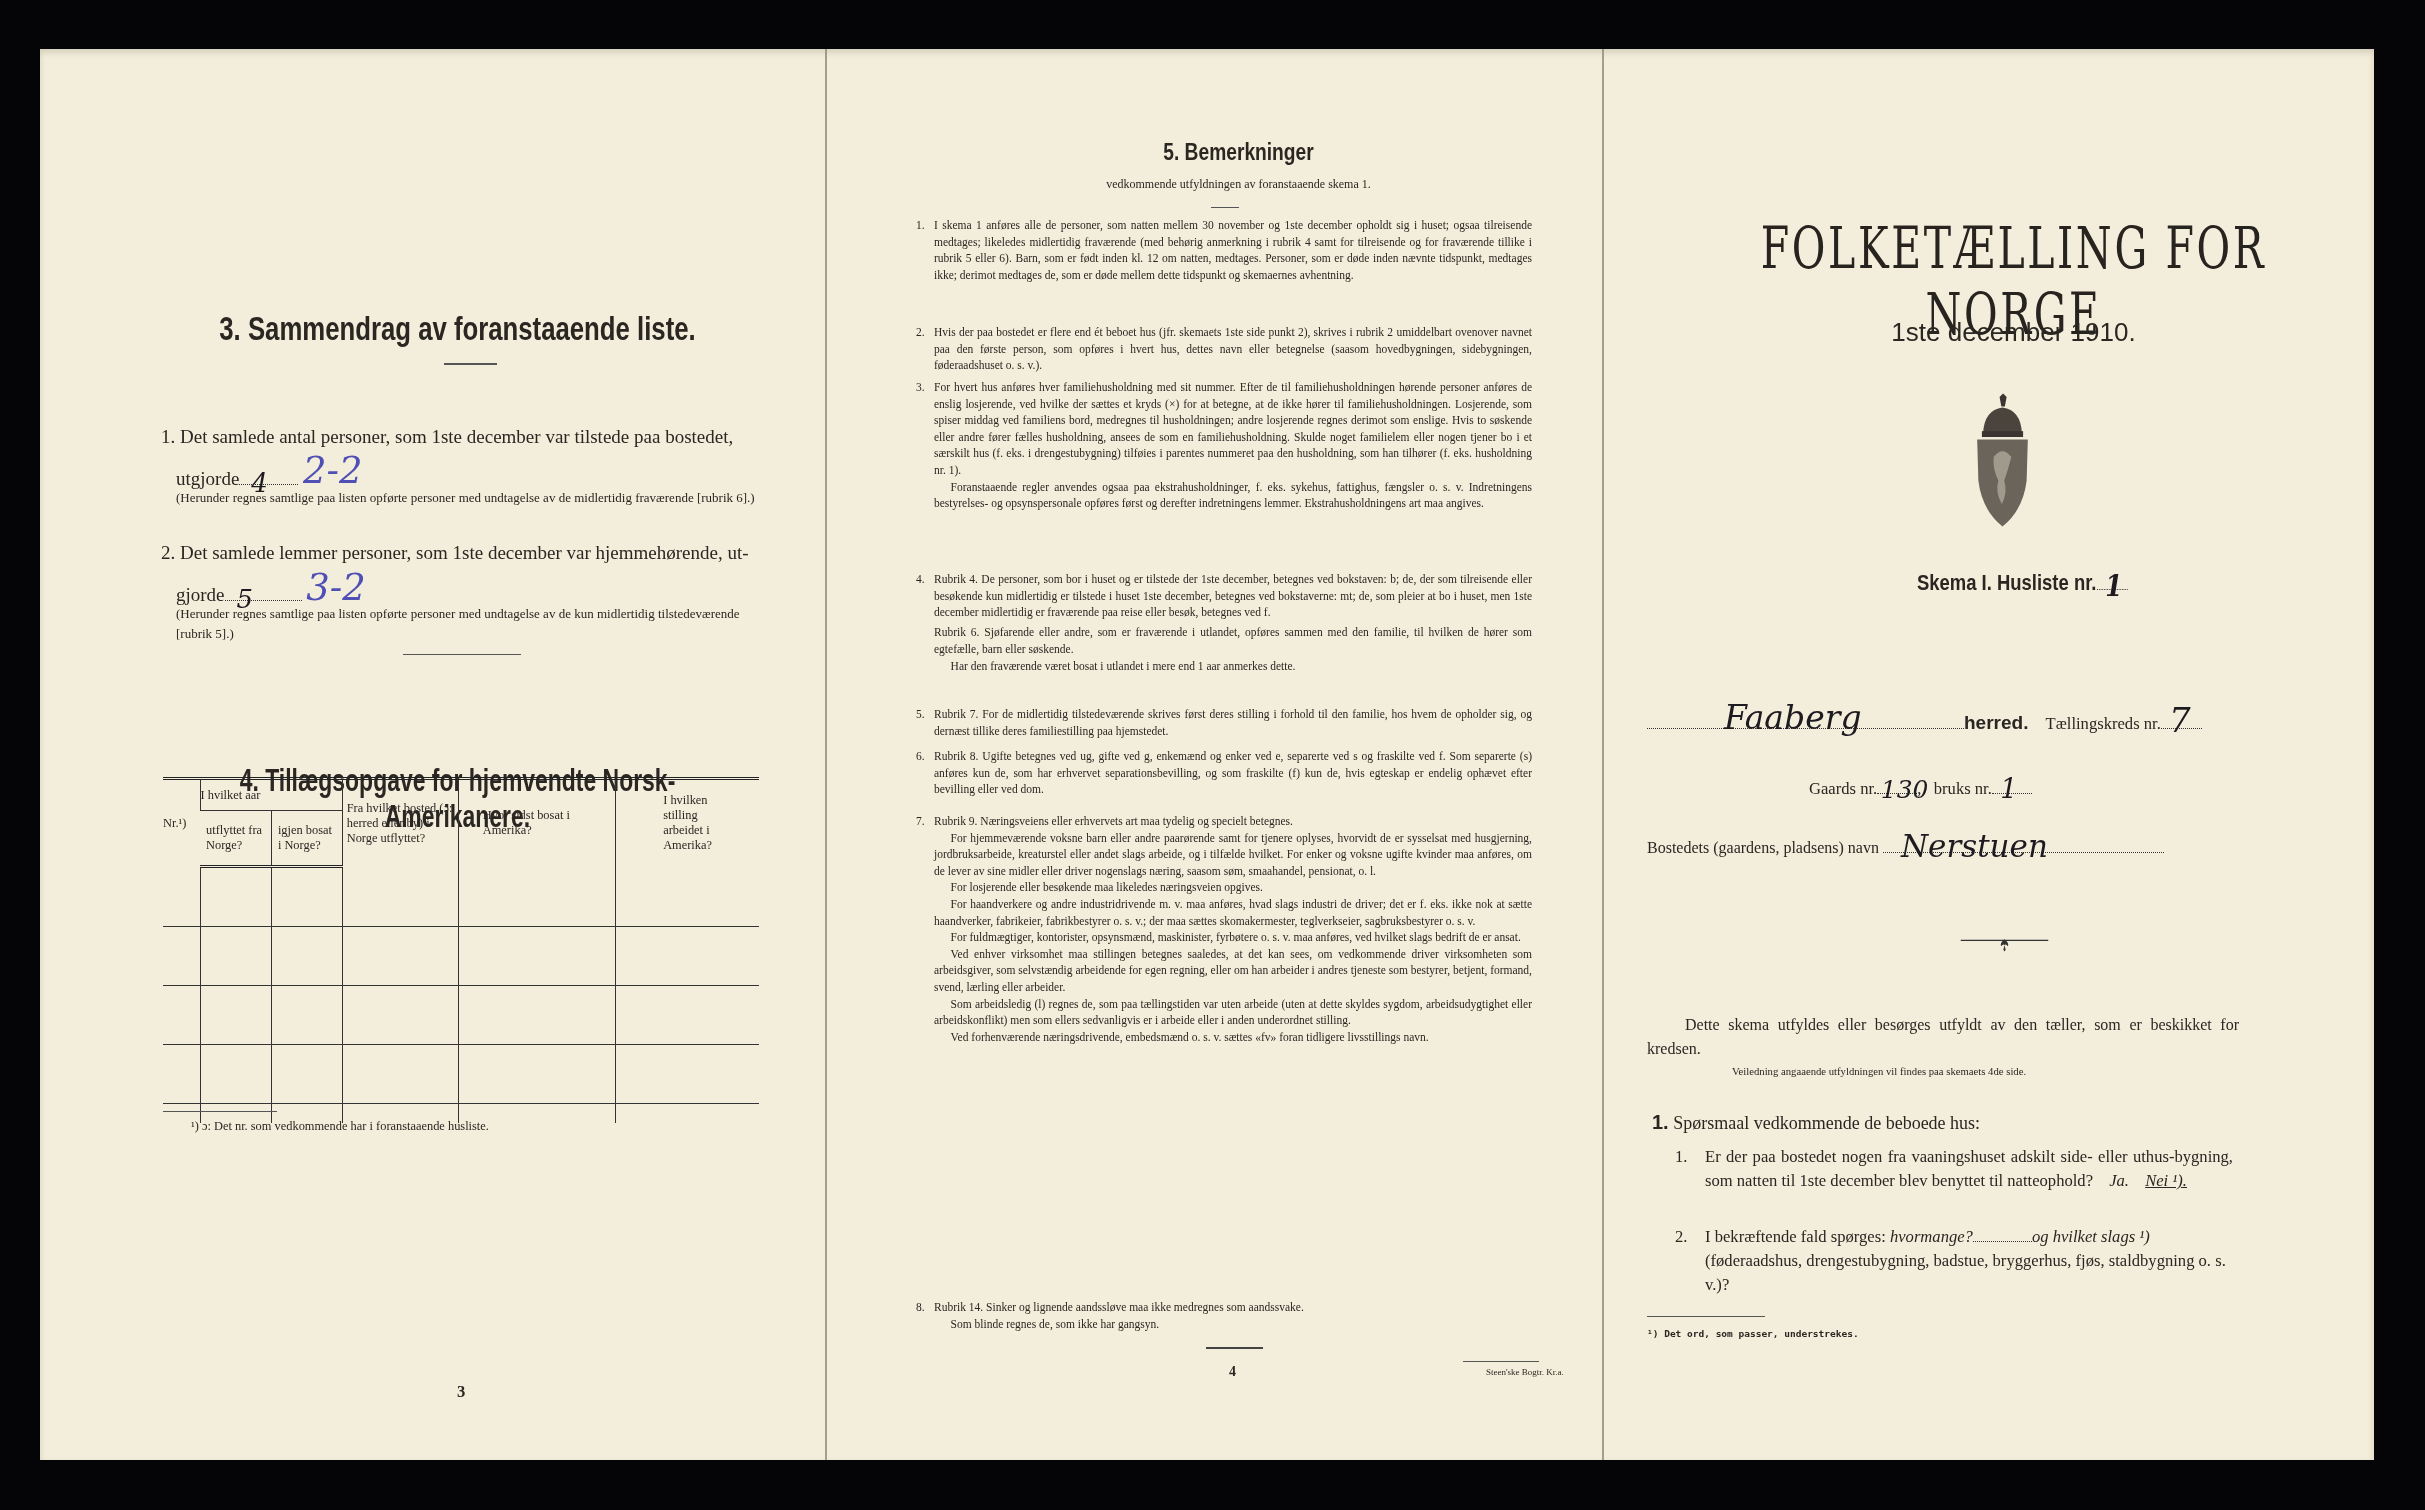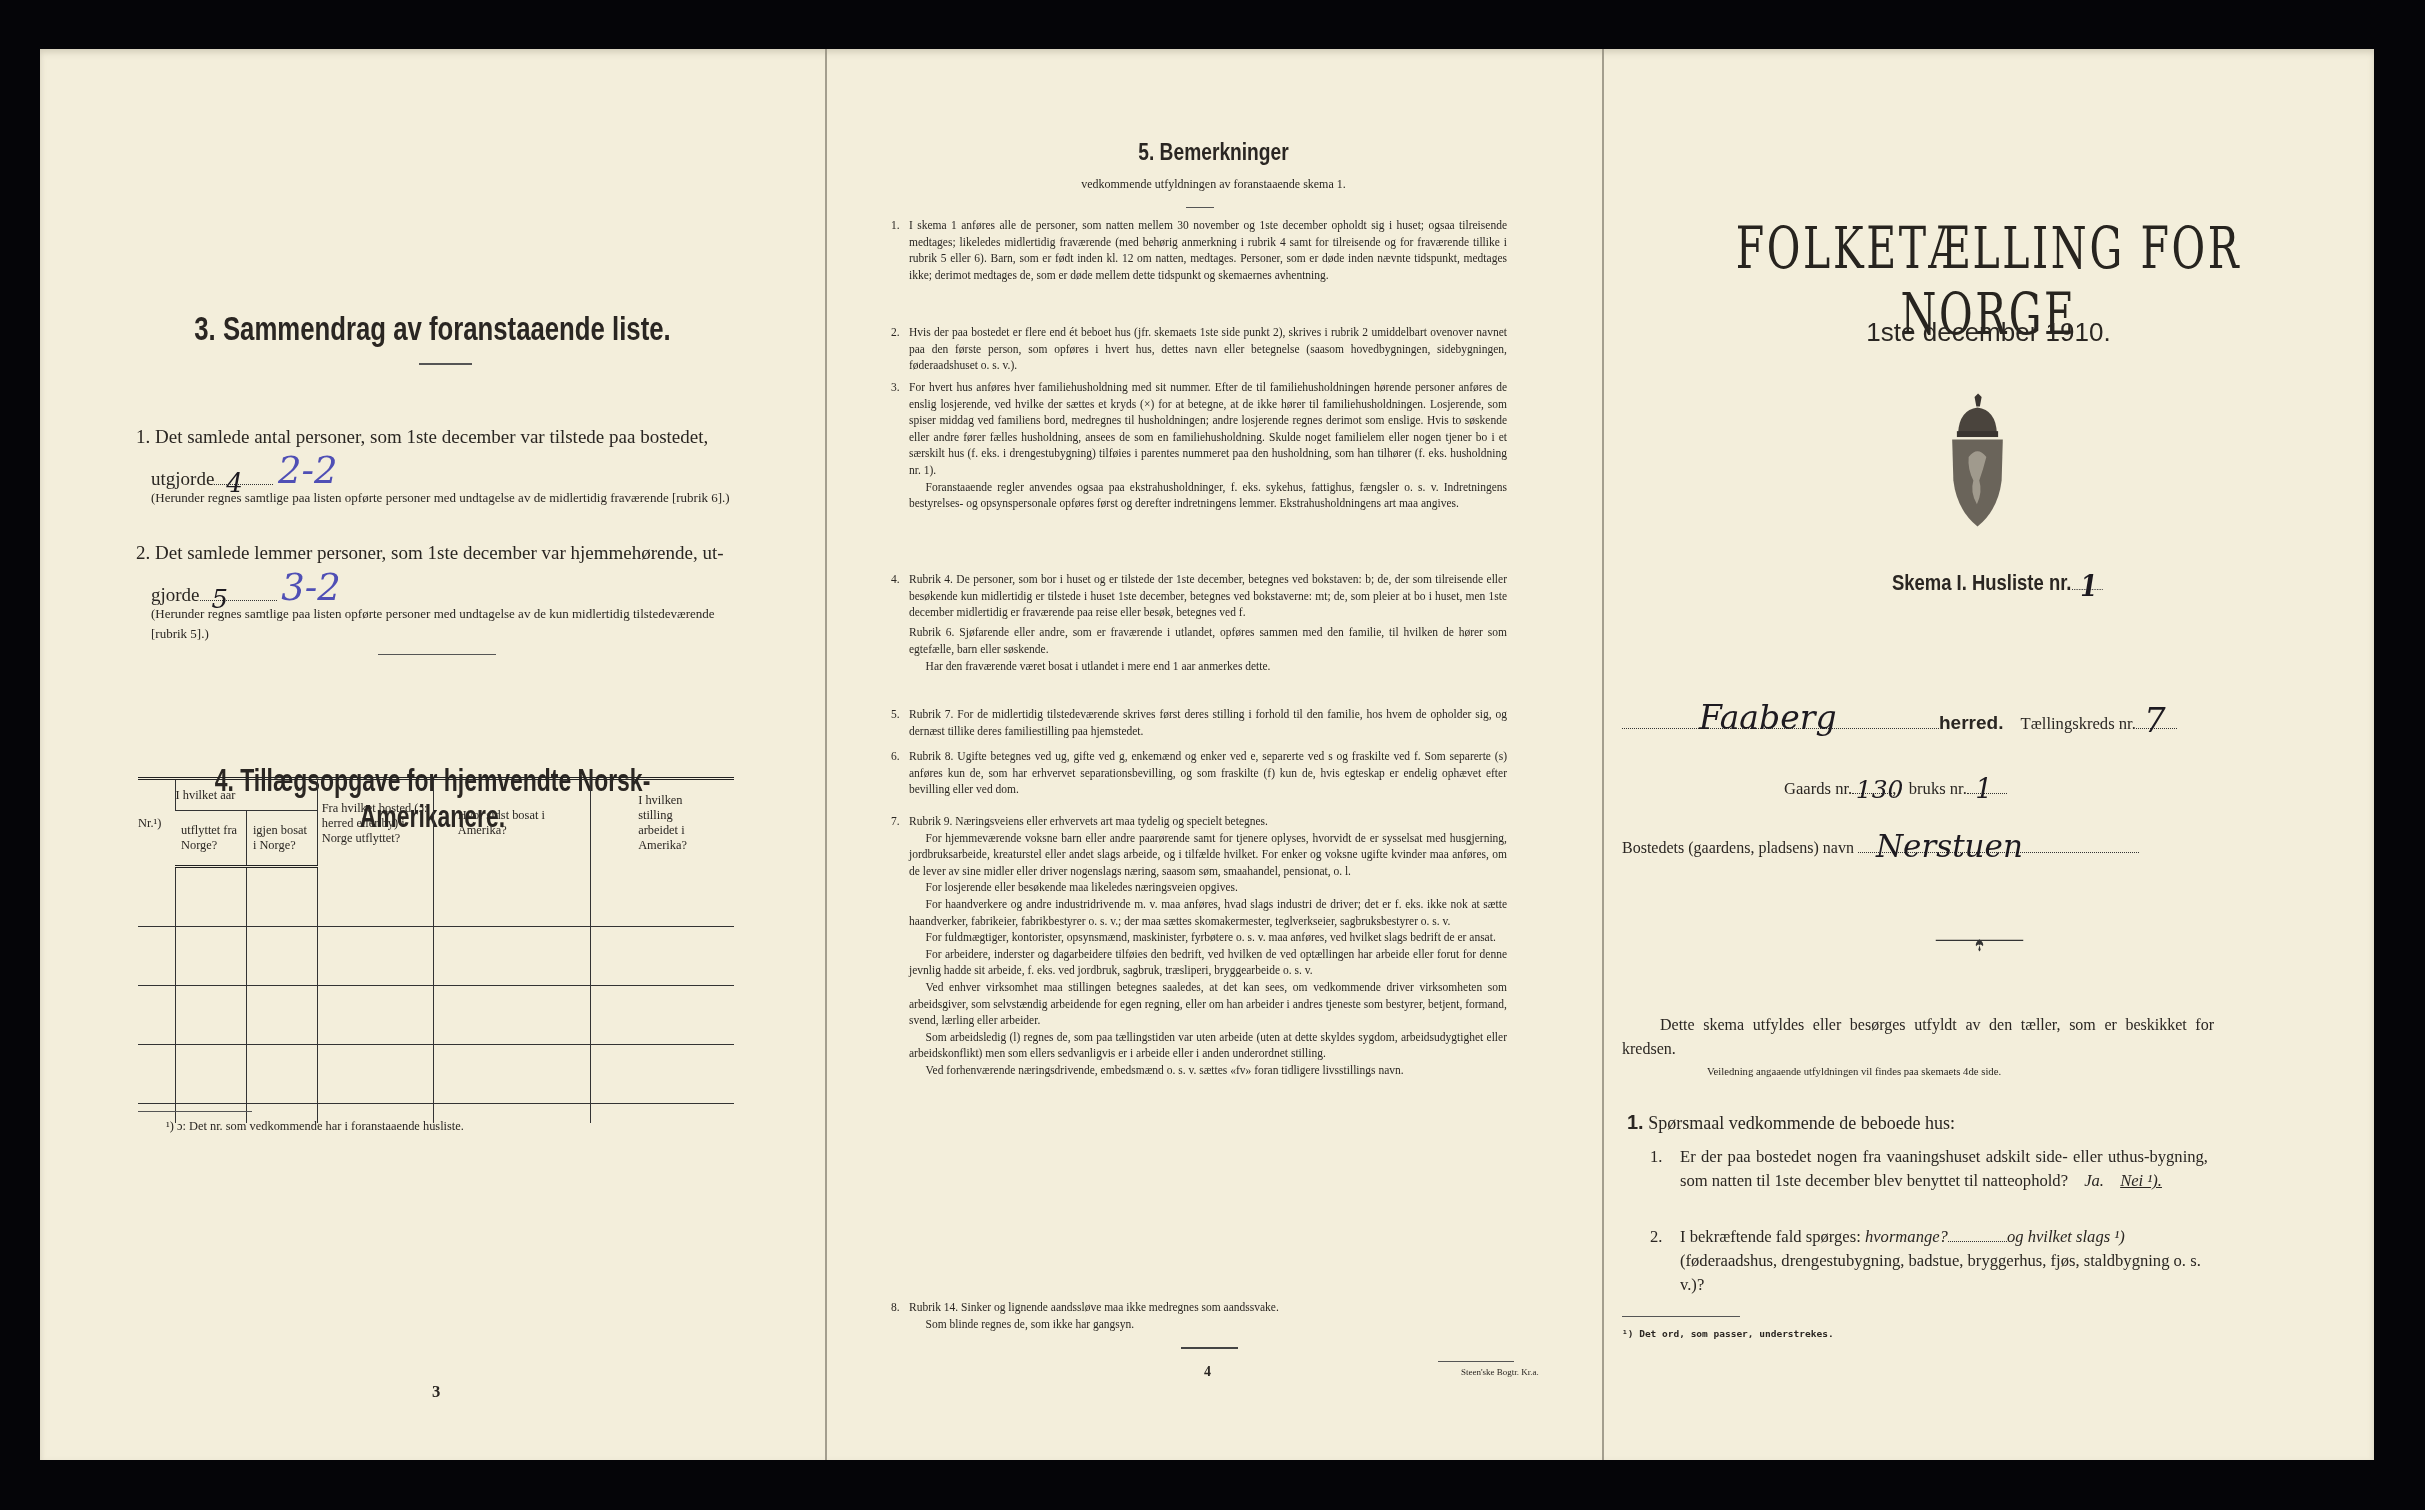--- a/index.html
+++ b/index.html
@@ -5,21 +5,21 @@
   html, body { margin:0; padding:0; }
   body {
     width:2426px; height:1510px; background:#050508; position:relative; overflow:hidden;
     font-family:"DejaVu Serif", serif; color:#2a2622;
   }
   .paper {
     position:absolute; left:40px; top:49px; width:2334px; height:1411px;
     background:#f3eedb;
     box-shadow: inset 0 3.6px 6px rgba(120,110,90,0.25);
   }
-  .page { position:absolute; top:0; height:1411px; }
+  .page { position:absolute; top:0; height:1411px;margin-left:25px; }
   .fold { position:absolute; top:0; width:1.8px; height:1411px; background:#8f897a; opacity:.8; }
   .hand { font-family:"DejaVu Serif", serif; font-style:italic; color:#1d1a20; }
   .hand-blue { font-family:"DejaVu Serif", serif; font-style:italic; color:#4f4fb5; }
 
   
   #left { left:0; width:785px; }
   .h3 { position:absolute; left:0; width:785px; text-align:center; font-family:"Liberation Sans", sans-serif; font-weight:bold; transform:scaleX(0.78); transform-origin:center; }
   .lp-text { position:absolute; font-family:"Liberation Serif", serif; font-size:19px; line-height:28px; transform-origin:left top; }
   .lp-small { position:absolute; font-family:"Liberation Serif", serif; font-size:13px; line-height:20px; }
   .short-rule { position:absolute; height:1.8px; background:#555; }
@@ -180,21 +180,20 @@
       <span class="num">6.</span>
       <p>Rubrik 8. Ugifte betegnes ved ug, gifte ved g, enkemænd og enker ved e, separerte ved s og fraskilte ved f. Som separerte (s) anføres kun de, som har erhvervet separationsbevilling, og som fraskilte (f) kun de, hvis egteskap er endelig ophævet efter bevilling eller ved dom.</p>
     </div>
     <div class="mp-para" style="top:764px;">
       <span class="num">7.</span>
       <p>Rubrik 9. Næringsveiens eller erhvervets art maa tydelig og specielt betegnes.</p>
       <p class="ind">For hjemmeværende voksne barn eller andre paarørende samt for tjenere oplyses, hvorvidt de er sysselsat med husgjerning, jordbruksarbeide, kreaturstel eller andet slags arbeide, og i tilfælde hvilket. For enker og voksne ugifte kvinder maa anføres, om de lever av sine midler eller driver nogenslags næring, saasom søm, smaahandel, pensionat, o. l.</p>
       <p class="ind">For losjerende eller besøkende maa likeledes næringsveien opgives.</p>
       <p class="ind">For haandverkere og andre industridrivende m. v. maa anføres, hvad slags industri de driver; det er f. eks. ikke nok at sætte haandverker, fabrikeier, fabrikbestyrer o. s. v.; der maa sættes skomakermester, teglverkseier, sagbruksbestyrer o. s. v.</p>
       <p class="ind">For fuldmægtiger, kontorister, opsynsmænd, maskinister, fyrbøtere o. s. v. maa anføres, ved hvilket slags bedrift de er ansat.</p>
-      <p class="ind">For arbeidere, inderster og dagarbeidere tilføies den bedrift, ved hvilken de ved optællingen har arbeide eller forut for denne jevnlig hadde sit arbeide, f. eks. ved jordbruk, sagbruk, træsliperi, bryggearbeide o. s. v.</p>
       <p class="ind">Ved enhver virksomhet maa stillingen betegnes saaledes, at det kan sees, om vedkommende driver virksomheten som arbeidsgiver, som selvstændig arbeidende for egen regning, eller om han arbeider i andres tjeneste som bestyrer, betjent, formand, svend, lærling eller arbeider.</p>
       <p class="ind">Som arbeidsledig (l) regnes de, som paa tællingstiden var uten arbeide (uten at dette skyldes sygdom, arbeidsudygtighet eller arbeidskonflikt) men som ellers sedvanligvis er i arbeide eller i anden underordnet stilling.</p>
       <p class="ind">Ved forhenværende næringsdrivende, embedsmænd o. s. v. sættes «fv» foran tidligere livsstillings navn.</p>
     </div>
     <div class="mp-para" style="top:1250px;">
       <span class="num">8.</span>
       <p>Rubrik 14. Sinker og lignende aandssløve maa ikke medregnes som aandssvake.</p>
       <p class="ind">Som blinde regnes de, som ikke har gangsyn.</p>
     </div>
 

